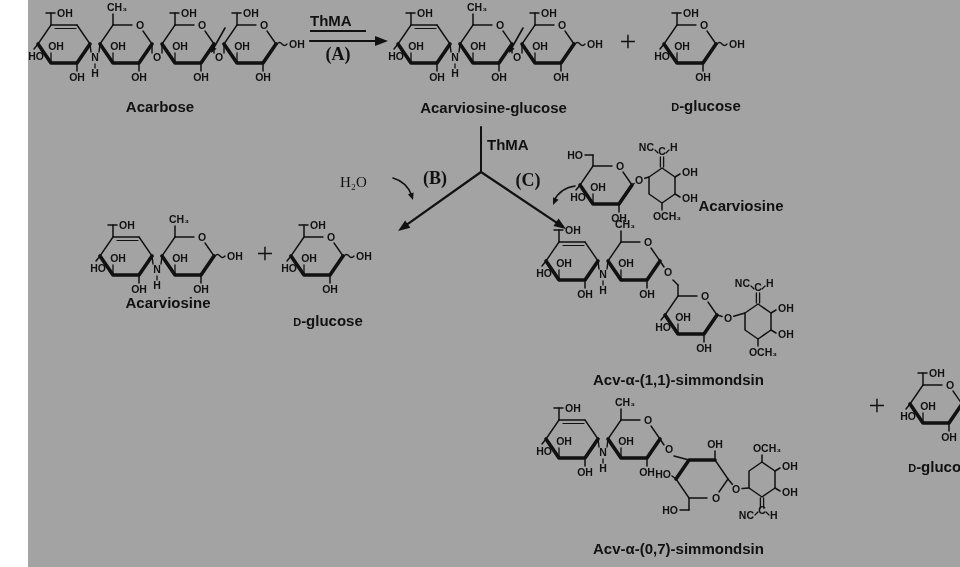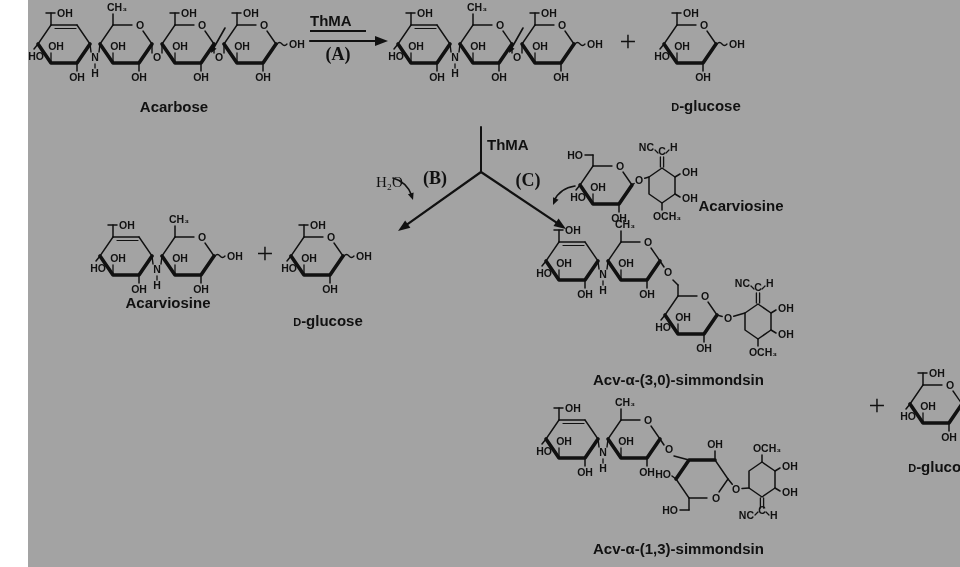--- a/index.html
+++ b/index.html
@@ -412,35 +412,36 @@
         <line x1="882" y1="404" x2="878" y2="409" stroke="#111111" stroke-width="1.5" stroke-linecap="round"></line>
         <text x="880" y="420" text-anchor="middle" class="at">HO</text>
         <line x1="895" y1="385" x2="895" y2="373" stroke="#111111" stroke-width="1.5" stroke-linecap="round"></line>
         <line x1="890" y1="373" x2="899" y2="373" stroke="#111111" stroke-width="1.5" stroke-linecap="round"></line>
         <text x="901" y="377" text-anchor="start" class="at">OH</text>
         <path d="M935 404q2.5 -3 5 0t5 0" stroke="#111111" stroke-width="1.3" fill="none" stroke-linecap="round" stroke-linejoin="round"></path>
         <text x="947" y="408" text-anchor="start" class="at">OH</text>
       </g>
     </svg>
 
-  <div class="lbl" style="left:96px;top:98px;width:100px">Acarbose</div>
+  <div class="lbl" style="left:82px;top:98px;width:100px">Acarbose</div>
+  <div class="lbl" style="left:383px;top:99px;width:165px">Acarviosine-glucose</div>
   <div class="lbl dglc" style="left:638px;top:97px;width:80px">D-glucose</div>
 
   <div class="enzyme underlined" style="left:282px;top:12px;width:56px">ThMA</div>
   <div class="step" style="left:284px;top:44px;width:52px">(A)</div>
   <div class="plus" style="left:586px;top:26px">+</div>
 
   <div class="enzyme" style="left:459px;top:136px;width:50px">ThMA</div>
-  <div class="reagent" style="left:348px;top:174px">H₂O</div>
+  <div class="reagent" style="left:312px;top:174px">H₂O</div>
   <div class="step" style="left:384px;top:168px;width:46px">(B)</div>
   <div class="step" style="left:477px;top:170px;width:46px">(C)</div>
   <div class="lbl" style="left:663px;top:197px;width:100px">Acarviosine</div>
 
   <div class="lbl" style="left:90px;top:294px;width:100px">Acarviosine</div>
   <div class="plus" style="left:223px;top:238px">+</div>
   <div class="lbl dglc" style="left:260px;top:312px;width:80px">D-glucose</div>
 
-  <div class="lbl" style="left:558px;top:371px;width:185px">Acv-α-(3,0)-simmondsin</div>
-  <div class="lbl" style="left:558px;top:540px;width:185px">Acv-α-(1,3)-simmondsin</div>
+  <div class="lbl" style="left:558px;top:371px;width:185px">Acv-α-(1,1)-simmondsin</div>
+  <div class="lbl" style="left:558px;top:540px;width:185px">Acv-α-(0,7)-simmondsin</div>
 
   <div class="plus" style="left:835px;top:390px">+</div>
   <div class="lbl dglc" style="left:875px;top:458px;width:80px">D-glucose</div>
 </div>
 
 </body></html>

